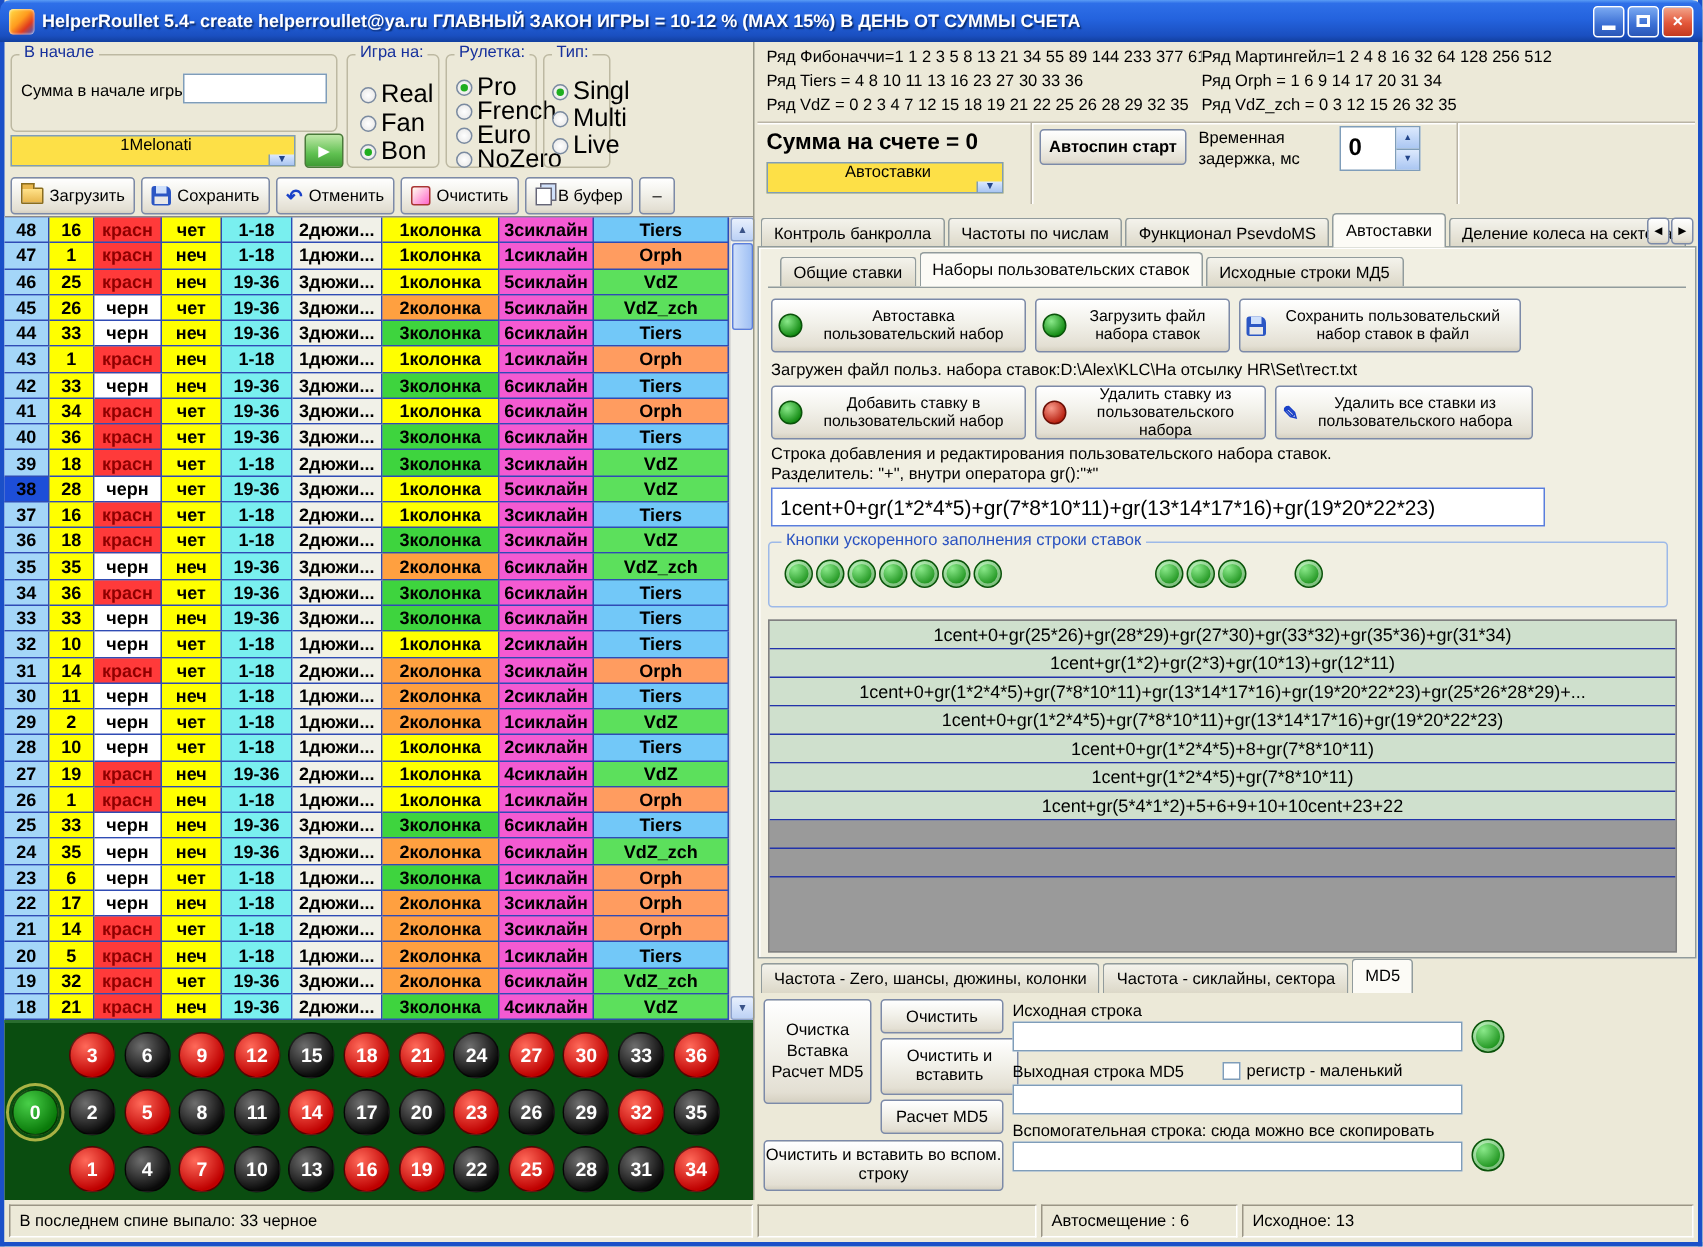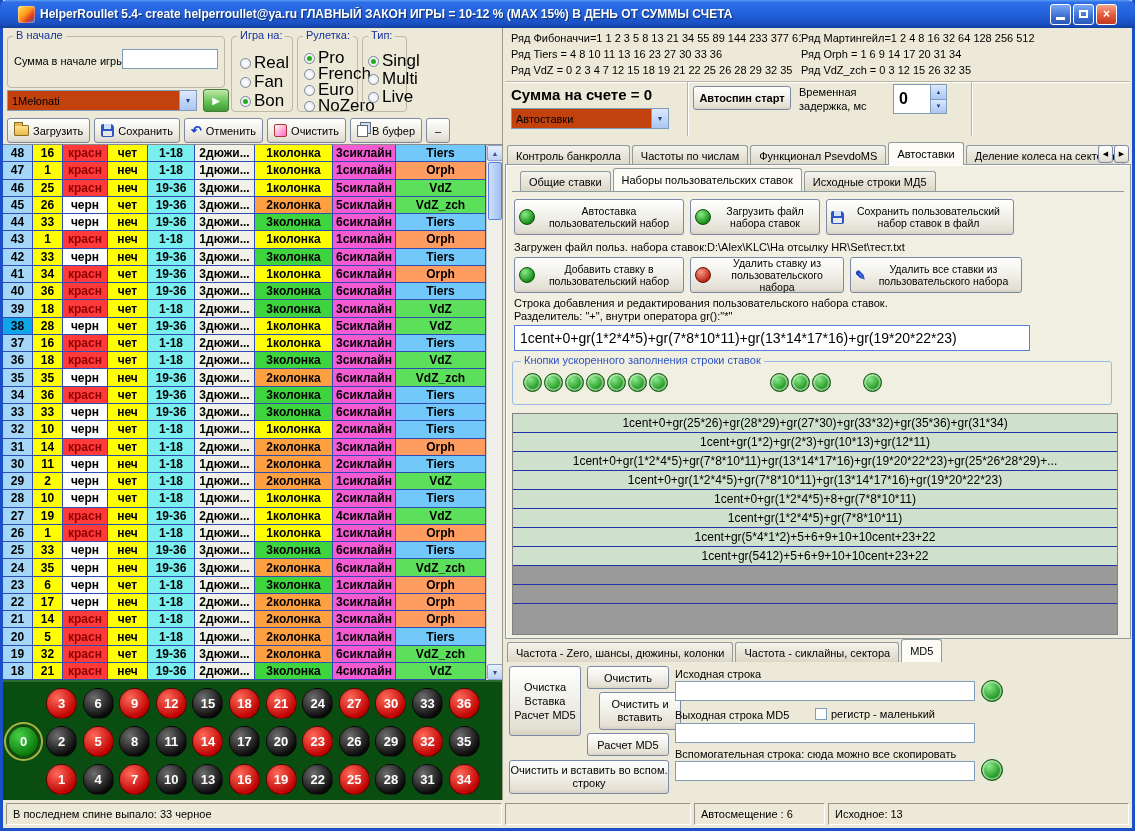--- a/index.html
+++ b/index.html
@@ -2,39 +2,39 @@
 <html><head>
 <meta charset="utf-8">
 <style>
   *{margin:0;padding:0;box-sizing:border-box;}
   html,body{width:1135px;height:831px;}
   body{font-family:"Liberation Sans",sans-serif;font-size:11px;background:#6699cc;position:relative;color:#000;}
   .window{position:absolute;inset:0;background:#ece9d8;border-left:3px solid #1b50c8;border-right:3px solid #1b50c8;border-bottom:3px solid #1b50c8;}
   
   .titlebar{position:absolute;left:-3px;right:-3px;top:0;height:28px;border-radius:7px 7px 0 0;
     background:linear-gradient(180deg,#5a9cf5 0%,#2e6fe8 8%,#2463de 45%,#1a4fc0 85%,#123f9e 100%);
-    display:flex;align-items:center;padding:0 18px;color:#fff;}
+    display:flex;align-items:center;padding:0 6px;color:#fff;}
   .app-icon{width:17px;height:17px;border-radius:3px;margin-right:5px;flex:0 0 auto;
     background:linear-gradient(135deg,#ffe14a 0%,#ff9b1e 45%,#e03a1e 70%,#2b5fd8 100%);box-shadow:inset 0 0 2px #fff;}
   .title-text{font-weight:bold;font-size:12px;white-space:nowrap;overflow:hidden;text-overflow:ellipsis;
     text-shadow:1px 1px 1px #0a2a6a;flex:1;}
   .tb-btns{display:flex;gap:2px;margin-left:6px;}
   .tb-btn{width:21px;height:21px;border-radius:3px;border:1px solid #fff;display:flex;align-items:center;justify-content:center;
     background:linear-gradient(180deg,#7aa9f2,#3b6fd4 60%,#2a57b8);color:#fff;font-weight:bold;font-size:12px;}
   .tb-btn .bar{width:9px;height:3px;background:#fff;margin-top:9px;}
   .tb-btn .box{width:9px;height:8px;border:2px solid #fff;}
   .tb-btn.close{background:linear-gradient(180deg,#f2a48a,#e3573a 55%,#c43a1e);}
   
   .grp{position:absolute;border:1px solid #bdb9a2;border-radius:4px;}
   .grp>.legend{position:absolute;top:-8px;left:5px;background:#ece9d8;padding:0 3px;color:#16309c;font-size:11px;white-space:nowrap;}
   .radio{position:absolute;display:flex;align-items:center;font-size:17px;white-space:nowrap;}
   .rb{width:11px;height:11px;border-radius:50%;border:1px solid #7a8aa0;background:radial-gradient(#ffffff,#e4e4e4);margin-right:3px;position:relative;flex:0 0 auto;}
   .radio.sel .rb::after{content:"";position:absolute;inset:2px;border-radius:50%;background:#1fae1f;}
   .txt{border:1px solid #7f9db9;background:#fff;font:inherit;padding:1px 3px;}
-  .combo{border:1px solid #7f9db9;background:#c2410c;display:flex;align-items:center;padding-left:4px;position:absolute;}
+  .combo{border:1px solid #7f9db9;background:#fde047;display:flex;align-items:center;padding-left:4px;position:absolute;flex-direction:column;}
   .combo .arrow{margin-left:auto;width:17px;align-self:stretch;background:linear-gradient(#dce9fd,#aac6f2);border-left:1px solid #7f9db9;
     display:flex;align-items:center;justify-content:center;font-size:7px;color:#23458a;}
   .btn{background:linear-gradient(180deg,#ffffff,#f2f1ea 45%,#e3dfd3 90%,#d5d0c1);border:1px solid #7c8aa8;border-radius:3px;
     display:flex;align-items:center;justify-content:center;font-size:11px;color:#000;text-align:center;}
   
   .left-pane{position:absolute;left:0;top:28px;width:499px;height:772px;}
   .controls{position:absolute;inset:0 0 auto 0;height:88px;}
   .g-start{left:4px;top:8px;width:218px;height:52px;}
   .g-start .lbl{position:absolute;left:6px;top:18px;}
   .g-start input{position:absolute;left:114px;top:12px;width:96px;height:20px;}
@@ -119,21 +119,21 @@
   .bet-list{position:absolute;left:6px;top:248px;width:606px;height:222px;border:1px solid #808080;background:#9a9a9a;overflow:hidden;}
   .bet-row{height:19px;background:#cfe0cd;border-bottom:1px solid #2233aa;display:flex;align-items:center;justify-content:center;
     font-size:12px;white-space:nowrap;overflow:hidden;}
   .bet-row.empty{background:#9a9a9a;}
   .freq-tabs{position:absolute;left:4px;top:612px;height:22px;display:flex;gap:2px;align-items:flex-end;}
   
   .md5{position:absolute;left:0;right:0;top:634px;bottom:0;}
   .md5 .btn{position:absolute;}
   .b-big{left:6px;top:4px;width:72px;height:70px;line-height:1.3;}
   .b-clear{left:84px;top:4px;width:82px;height:23px;}
-  .b-clrpaste{left:84px;top:30px;width:82px;height:38px;line-height:1.15;margin-left:12px;}
+  .b-clrpaste{left:84px;top:30px;width:92px;height:38px;line-height:1.15;}
   .b-calc{left:84px;top:71px;width:82px;height:23px;}
   .b-clrhelp{left:6px;top:98px;width:160px;height:34px;line-height:1.15;}
   .md5 .lbl{position:absolute;white-space:nowrap;}
   .l-src{left:172px;top:6px;} .l-out{left:172px;top:47px;} .l-help{left:172px;top:86px;}
   .i-src{position:absolute;left:172px;top:19px;width:300px;height:20px;}
   .i-out{position:absolute;left:172px;top:61px;width:300px;height:20px;}
   .i-help{position:absolute;left:172px;top:99px;width:300px;height:20px;}
   .md5-chip{position:absolute;width:22px;height:22px;border-radius:50%;border:1px solid #0a520a;
     background:radial-gradient(circle at 35% 30%,#8ae98a,#128a12 75%);box-shadow:inset 0 0 0 2px rgba(255,255,255,.45);}
   .ch1{left:478px;top:18px;} .ch2{left:478px;top:97px;}
@@ -363,21 +363,21 @@
             <div class="t-cell c1" style="background: rgb(255, 255, 0);">18</div>
             <div class="t-cell c2" style="background: rgb(255, 58, 58); color: rgb(143, 0, 0);">красн</div>
             <div class="t-cell c3" style="background: rgb(255, 255, 0);">чет</div>
             <div class="t-cell c4" style="background: rgb(121, 239, 239);">1-18</div>
             <div class="t-cell c5" style="background: rgb(241, 241, 232);">2дюжи...</div>
             <div class="t-cell c6" style="background: rgb(62, 212, 62);">3колонка</div>
             <div class="t-cell c7" style="background: rgb(244, 90, 210);">3сиклайн</div>
             <div class="t-cell c8" style="background: rgb(92, 224, 92);">VdZ</div>
           </div>
           <div class="t-row">
-            <div class="t-cell c0" style="background: #0ea5e9;">38</div>
+            <div class="t-cell c0" style="background: #1d4ed8;">38</div>
             <div class="t-cell c1" style="background: rgb(255, 255, 0);">28</div>
             <div class="t-cell c2" style="background: rgb(255, 255, 255); color: rgb(0, 0, 0);">черн</div>
             <div class="t-cell c3" style="background: rgb(255, 255, 0);">чет</div>
             <div class="t-cell c4" style="background: rgb(121, 239, 239);">19-36</div>
             <div class="t-cell c5" style="background: rgb(241, 241, 232);">3дюжи...</div>
             <div class="t-cell c6" style="background: rgb(255, 255, 0);">1колонка</div>
             <div class="t-cell c7" style="background: rgb(244, 90, 210);">5сиклайн</div>
             <div class="t-cell c8" style="background: rgb(92, 224, 92);">VdZ</div>
           </div>
           <div class="t-row">
@@ -752,21 +752,20 @@
       </div>
 
       <div class="bet-list">
           <div class="bet-row">1cent+0+gr(25*26)+gr(28*29)+gr(27*30)+gr(33*32)+gr(35*36)+gr(31*34)</div>
           <div class="bet-row">1cent+gr(1*2)+gr(2*3)+gr(10*13)+gr(12*11)</div>
           <div class="bet-row">1cent+0+gr(1*2*4*5)+gr(7*8*10*11)+gr(13*14*17*16)+gr(19*20*22*23)+gr(25*26*28*29)+...</div>
           <div class="bet-row">1cent+0+gr(1*2*4*5)+gr(7*8*10*11)+gr(13*14*17*16)+gr(19*20*22*23)</div>
           <div class="bet-row">1cent+0+gr(1*2*4*5)+8+gr(7*8*10*11)</div>
           <div class="bet-row">1cent+gr(1*2*4*5)+gr(7*8*10*11)</div>
           <div class="bet-row">1cent+gr(5*4*1*2)+5+6+9+10+10cent+23+22</div>
-          <div class="bet-row">1cent+gr(5412)+5+6+9+10+10cent+23+22</div>
           <div class="bet-row empty"></div>
           <div class="bet-row empty"></div>
         </div>
     </div>
 
     <div class="freq-tabs">
       <div class="tab">Частота - Zero, шансы, дюжины, колонки</div>
       <div class="tab">Частота - сиклайны, сектора</div>
       <div class="tab active">MD5</div>
     </div>

